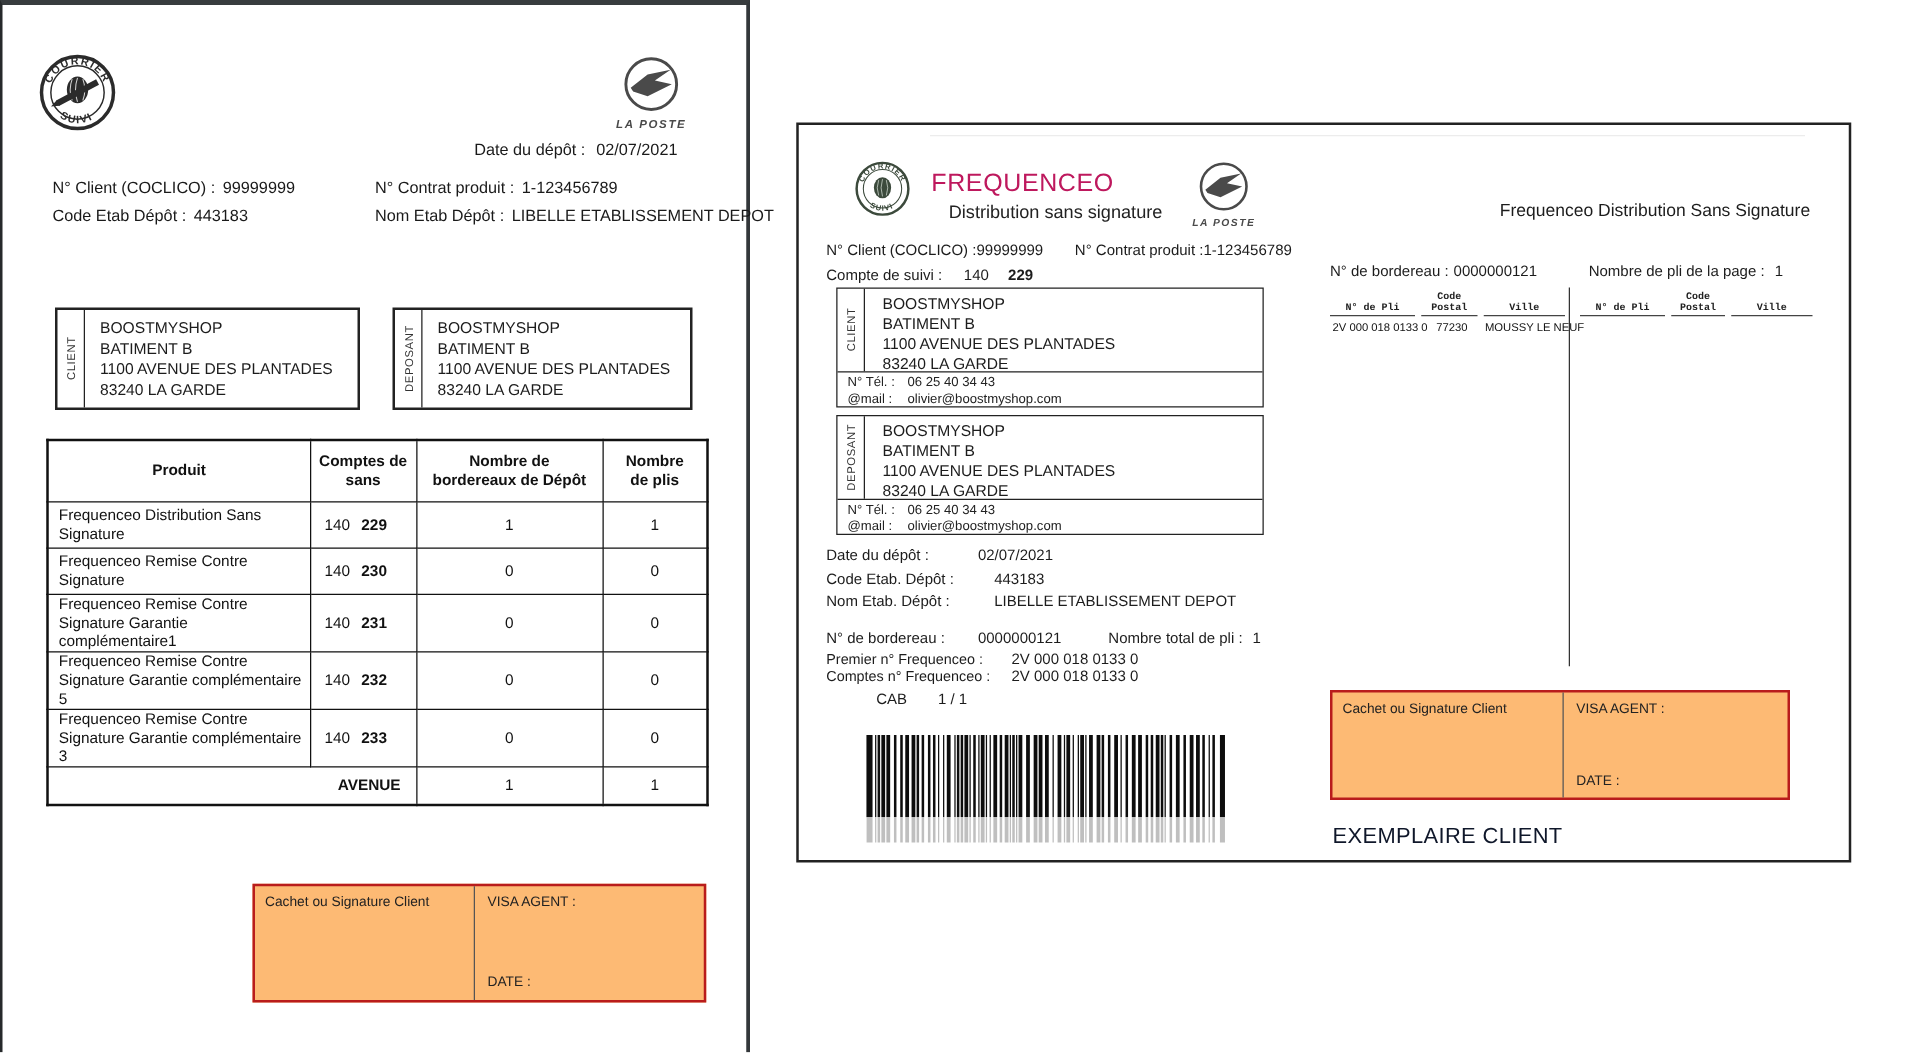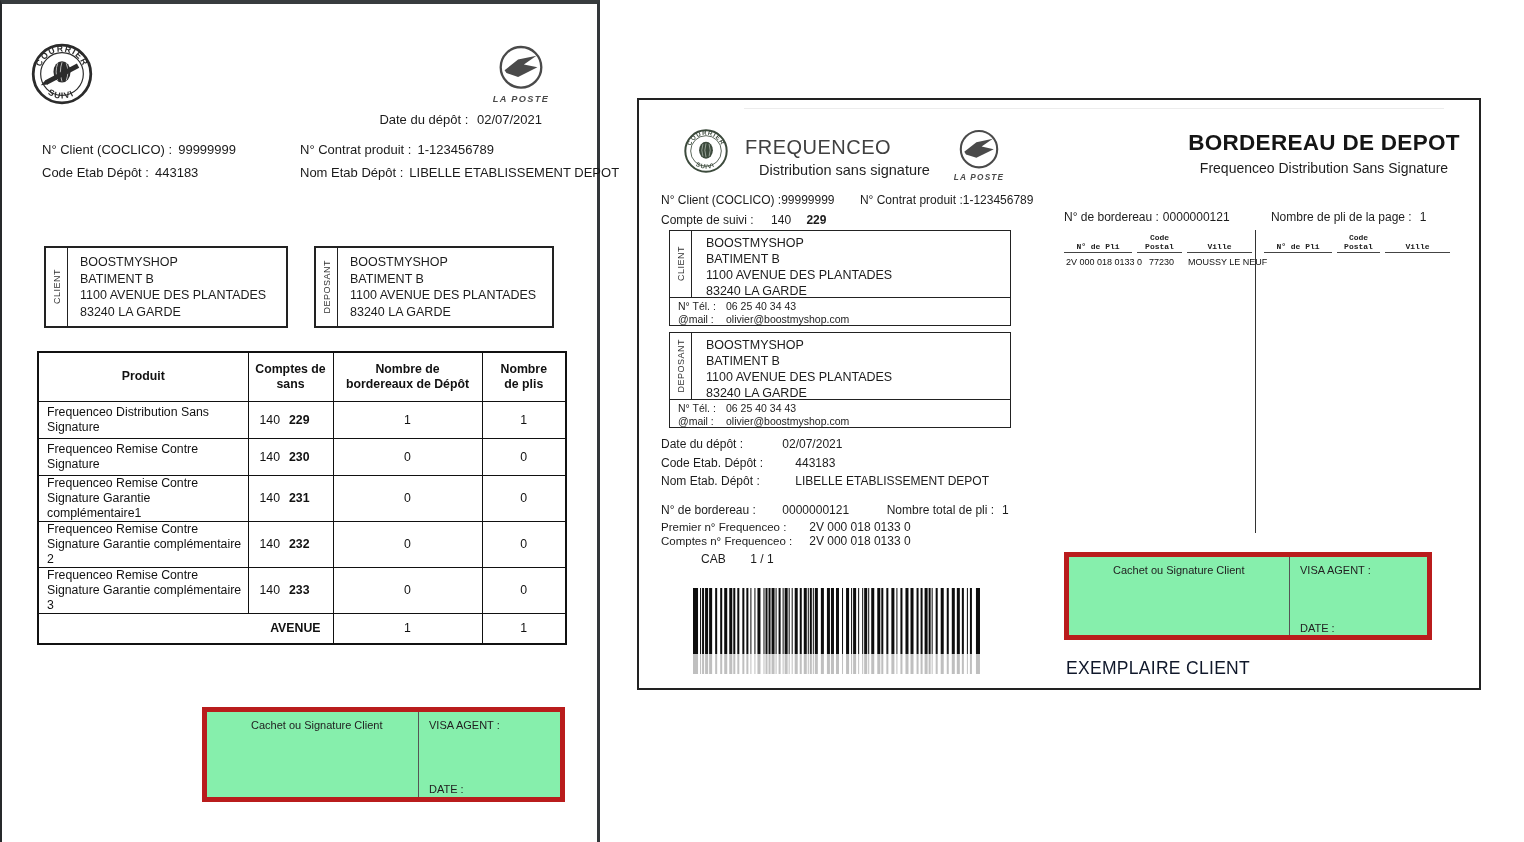--- a/index.html
+++ b/index.html
@@ -32,30 +32,30 @@
   .ltable tbody tr:nth-child(3),.ltable tbody tr:nth-child(4){height:45px;}
   .ltable tbody tr:nth-child(5){height:42px;}
   .ltable tbody tr.total-row{height:31px;}
   .ltable td.prod{padding-left:8px;text-align:left;line-height:15px;}
   .ltable td.compte{padding-left:11px;text-align:left;white-space:nowrap;}
   .ltable td.compte b{margin-left:9px;}
   .ltable td.num{text-align:center;}
   .ltable td.totlab{text-align:right;padding-right:12px;font-weight:bold;}
 
   
-  .sig-box{position:absolute;border:5px solid #b91c1c;display:flex;background:#86efac;box-sizing:border-box;padding-left:36px;}
+  .sig-box{position:absolute;border:2px solid #b91c1c;display:flex;background:#fdba74;box-sizing:border-box;}
   .sig-left{border-right:1px solid #555;padding:7px 6px 0 8px;font-size:11px;color:#222;box-sizing:border-box;}
   .sig-right{padding:7px 0 0 10px;font-size:11px;color:#222;flex:1;}
   .sig-right .dte{margin-top:52px;}
 
   
   .rdoc{position:absolute;left:637px;top:98px;width:844px;height:592px;background:#fff;
         border:2px solid #222;box-sizing:border-box;}
   .rdoc .scan-line{position:absolute;left:105px;top:8px;width:700px;height:1px;background:#ececec;}
-  .prod-title{font-size:20px;color:#404040;letter-spacing:.5px;}
+  .prod-title{font-size:20px;color:#be185d;letter-spacing:.5px;}
   .prod-sub{font-size:14.5px;color:#222;}
   .rtitle{font-size:22.5px;font-weight:bold;color:#151515;text-align:center;letter-spacing:.3px;}
   .rsubtitle{font-size:14px;color:#1c1c1c;text-align:center;}
   .rline{position:absolute;font-size:12px;white-space:nowrap;color:#1c1c1c;}
   .rline .lab{display:inline-block;}
 
   .rbox{position:absolute;border:1.5px solid #222;background:#fff;box-sizing:border-box;}
   .rbox-top{display:flex;height:66px;}
   .rbox .addr{padding:4px 0 0 14px;font-size:12.5px;line-height:16px;}
   .rbox-tel{border-top:1.5px solid #222;padding:2px 0 0 8px;font-size:10.5px;line-height:12.5px;color:#222;}
@@ -182,21 +182,21 @@
           <td class="num">0</td>
           <td class="num">0</td>
         </tr>
         <tr>
           <td class="prod">Frequenceo Remise Contre Signature Garantie complémentaire1</td>
           <td class="compte"><span>140</span><b>231</b></td>
           <td class="num">0</td>
           <td class="num">0</td>
         </tr>
         <tr>
-          <td class="prod">Frequenceo Remise Contre Signature Garantie complémentaire 2</td>
+          <td class="prod">Frequenceo Remise Contre Signature Garantie complémentaire 5</td>
           <td class="compte"><span>140</span><b>232</b></td>
           <td class="num">0</td>
           <td class="num">0</td>
         </tr>
         <tr>
           <td class="prod">Frequenceo Remise Contre Signature Garantie complémentaire 3</td>
           <td class="compte"><span>140</span><b>233</b></td>
           <td class="num">0</td>
           <td class="num">0</td>
         </tr>
@@ -243,21 +243,20 @@
     <div class="abs prod-sub" style="left:120px;top:62px">Distribution sans signature</div>
 
     <div class="abs" style="left:314px;top:28px;width:52px;height:58px">
       <svg width="52" height="58" viewBox="0 0 60 66">
         <circle cx="30" cy="24" r="21" fill="none" stroke="#4a4a4a" stroke-width="2.4"></circle>
         <path d="M13 27 L27 16 L46 12 L33 21 L47 24 L27 34 L15 30 Z" fill="#4a4a4a"></path>
         <text x="30" y="60" text-anchor="middle" font-size="9.5" letter-spacing="1.4" fill="#4a4a4a" font-style="italic" font-weight="bold" font-family="Liberation Sans,sans-serif">LA POSTE</text>
       </svg>
     </div>
 
-    <div class="abs rtitle" style="left:500px;top:30px;width:370px">BORDEREAU DE DEPOT</div>
     <div class="abs rsubtitle" style="left:500px;top:60px;width:370px">Frequenceo Distribution Sans Signature</div>
 
     <div class="rline" style="left:22px;top:93px">
       <span>N° Client (COCLICO) :</span><span>99999999</span>
       <span style="margin-left:22px">N° Contrat produit :</span><span>1-123456789</span>
     </div>
 
     <div class="rline" style="left:22px;top:113px">
       <span>Compte de suivi :</span>
       <span style="margin-left:14px">140</span>

